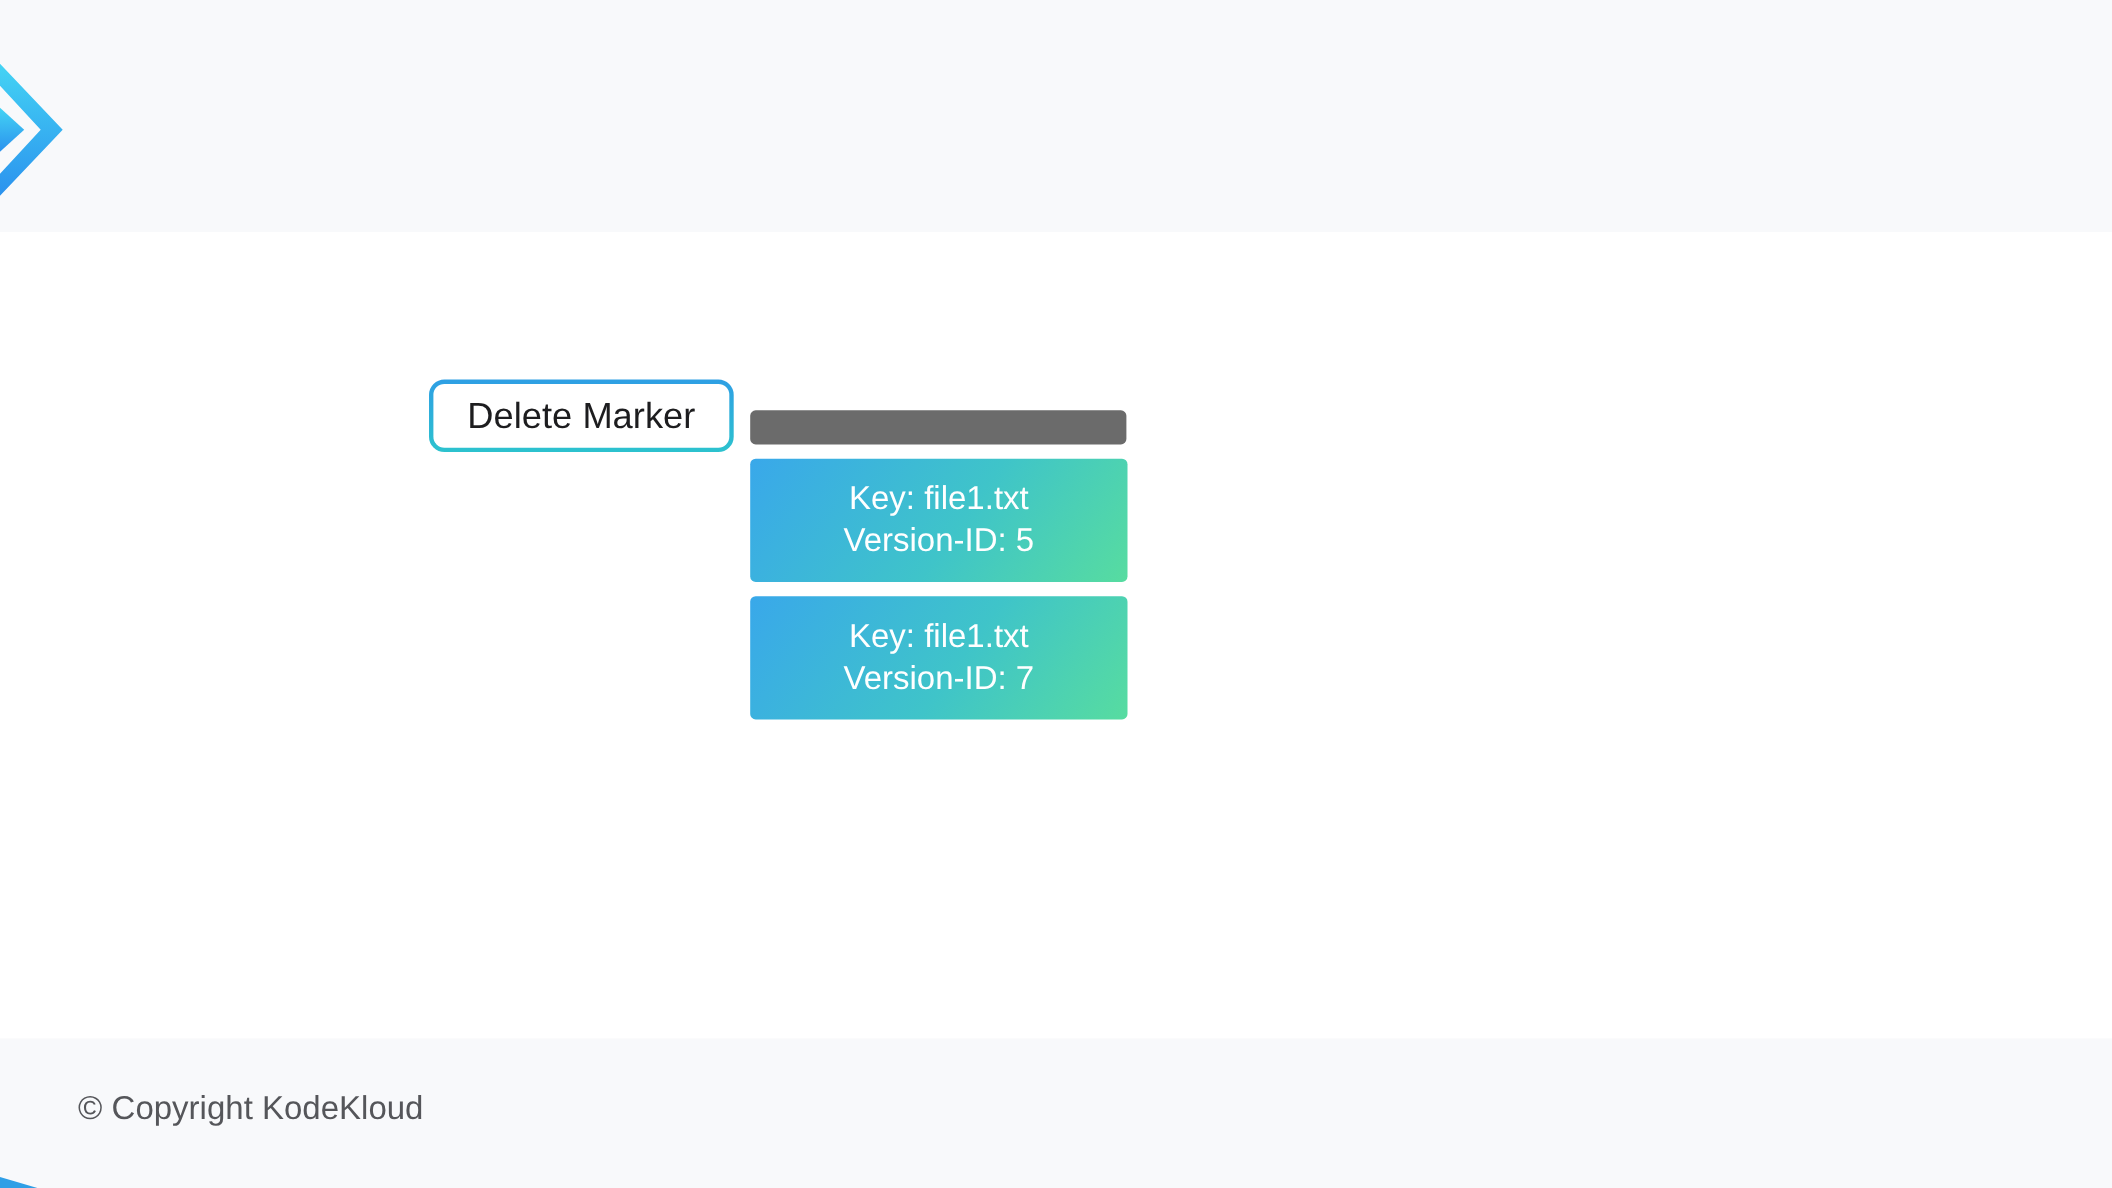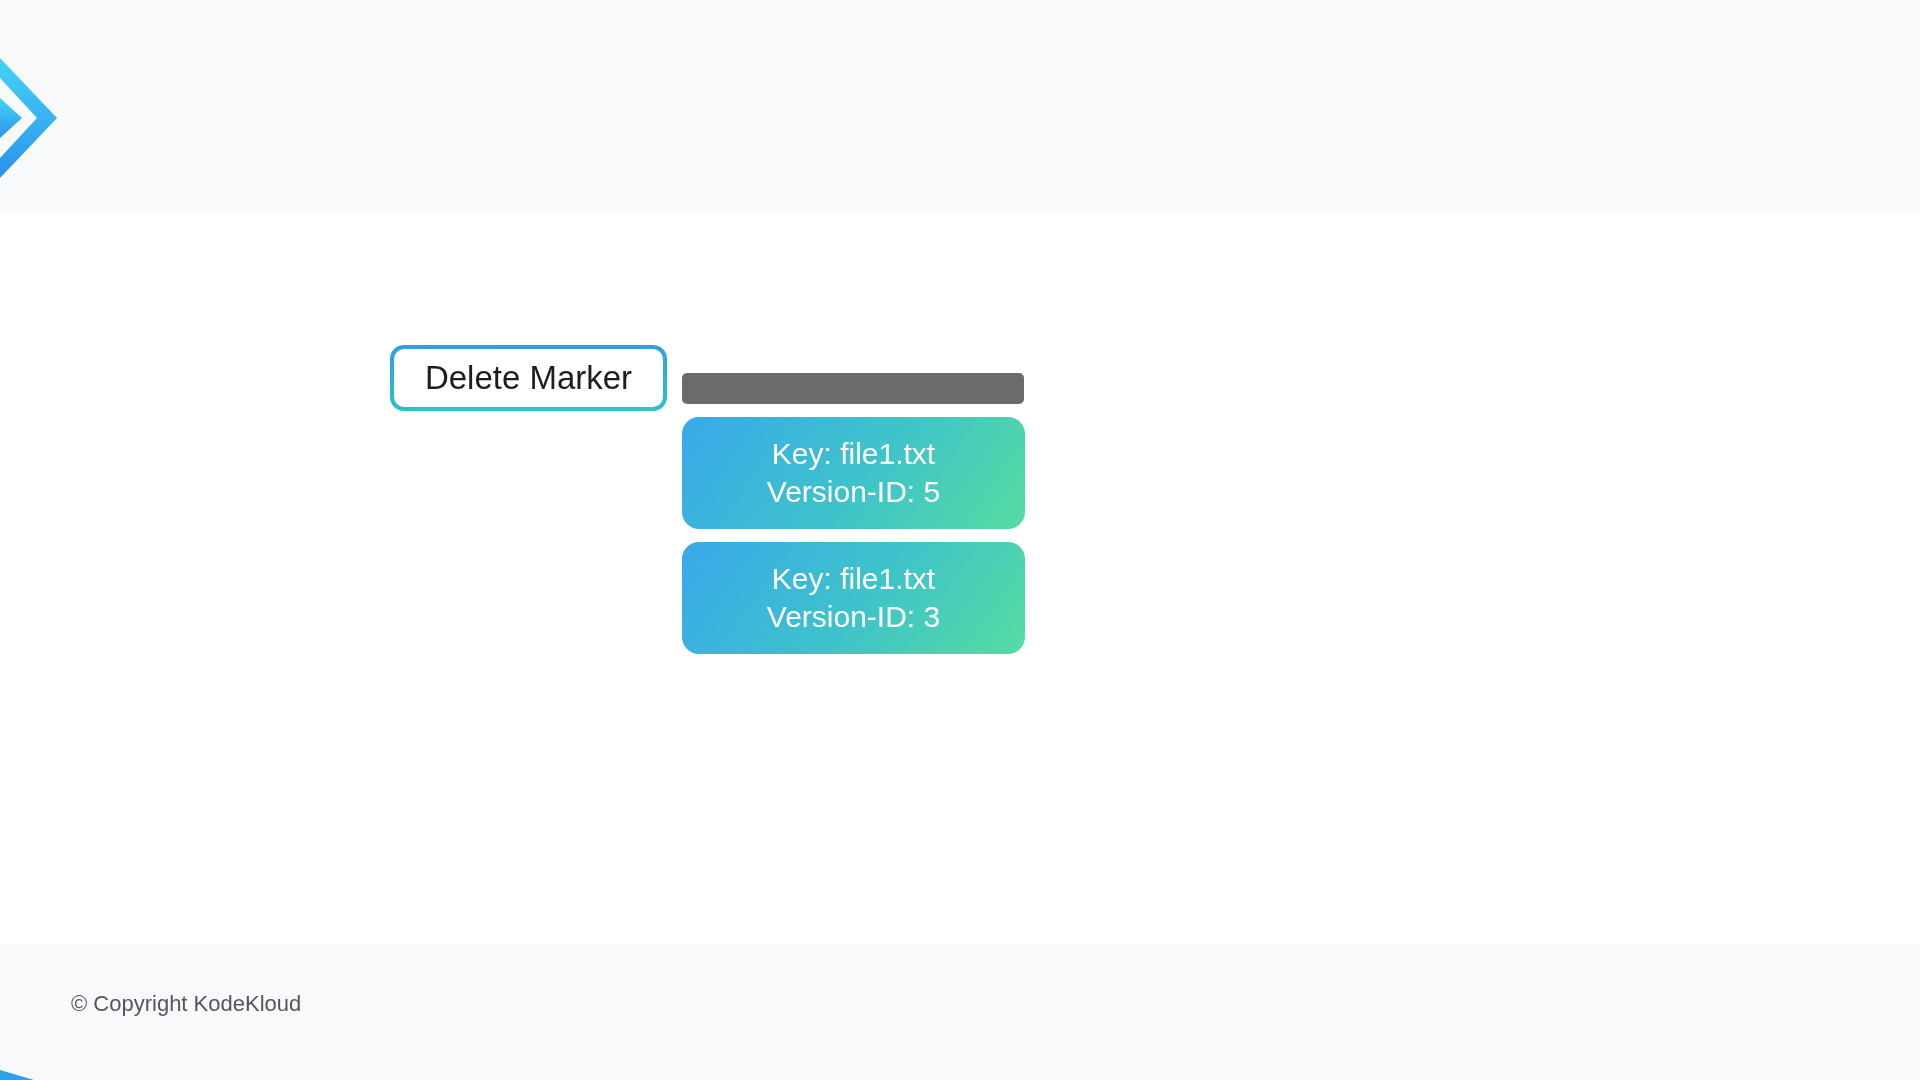--- a/index.html
+++ b/index.html
@@ -70,38 +70,38 @@
     left: 682px; top: 373px;
     width: 342px; height: 31px;
     background: #6b6b6b;
     border-radius: 5px;
   }
   
   .version-box {
     position: absolute;
     left: 682px;
     width: 343px; height: 112px;
-    border-radius: 17px;
+    border-radius: 5px;
     background: linear-gradient(125deg, #39a8ea 0%, #3fc4c9 55%, #57dca0 100%);
     display: flex;
     flex-direction: column;
     align-items: center;
     justify-content: center;
     color: #ffffff;
     font-size: 30px;
     line-height: 38px;
     text-align: center;
   }
   .version-box.v2 { top: 417px; }
   .version-box.v1 { top: 542px; }
   
   .footer-copyright {
     position: absolute;
     left: 71px; top: 991px;
-    font-size: 22px;
+    font-size: 30px;
     color: #55565a;
     white-space: nowrap;
   }
   
   .corner-accent {
     position: absolute;
     left: 0; bottom: 0;
     width: 34px; height: 10px;
   }
 </style>
@@ -131,21 +131,21 @@
 
   <div class="marker-bar"></div>
 
   <div class="version-box v2">
     <span>Key: file1.txt</span>
     <span>Version-ID: 5</span>
   </div>
 
   <div class="version-box v1">
     <span>Key: file1.txt</span>
-    <span>Version-ID: 3</span>
+    <span>Version-ID: 7</span>
   </div>
 
   <div class="footer-copyright">© Copyright KodeKloud</div>
 
   <svg class="corner-accent" viewBox="0 0 34 10" xmlns="http://www.w3.org/2000/svg" aria-hidden="true">
     <polygon points="0,0 34,10 0,10" fill="#2f9fe6"></polygon>
   </svg>
 
 </div>
 

